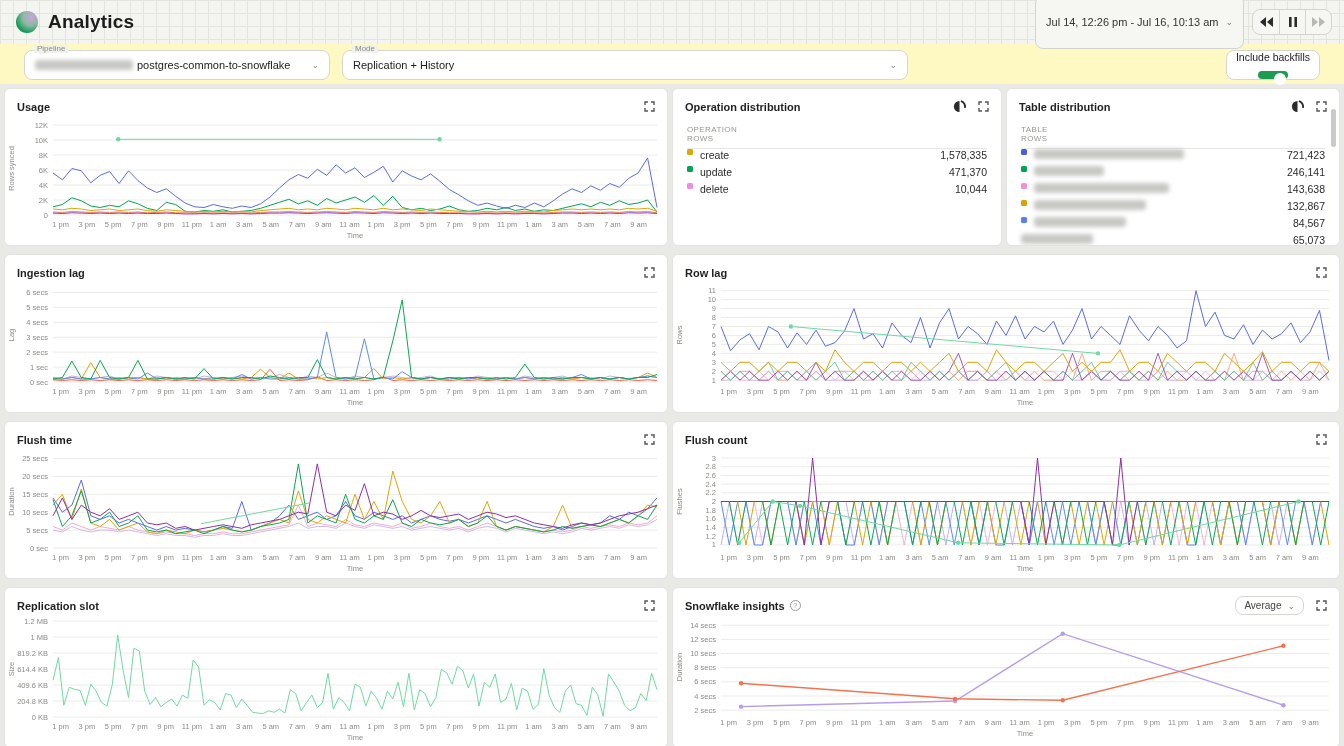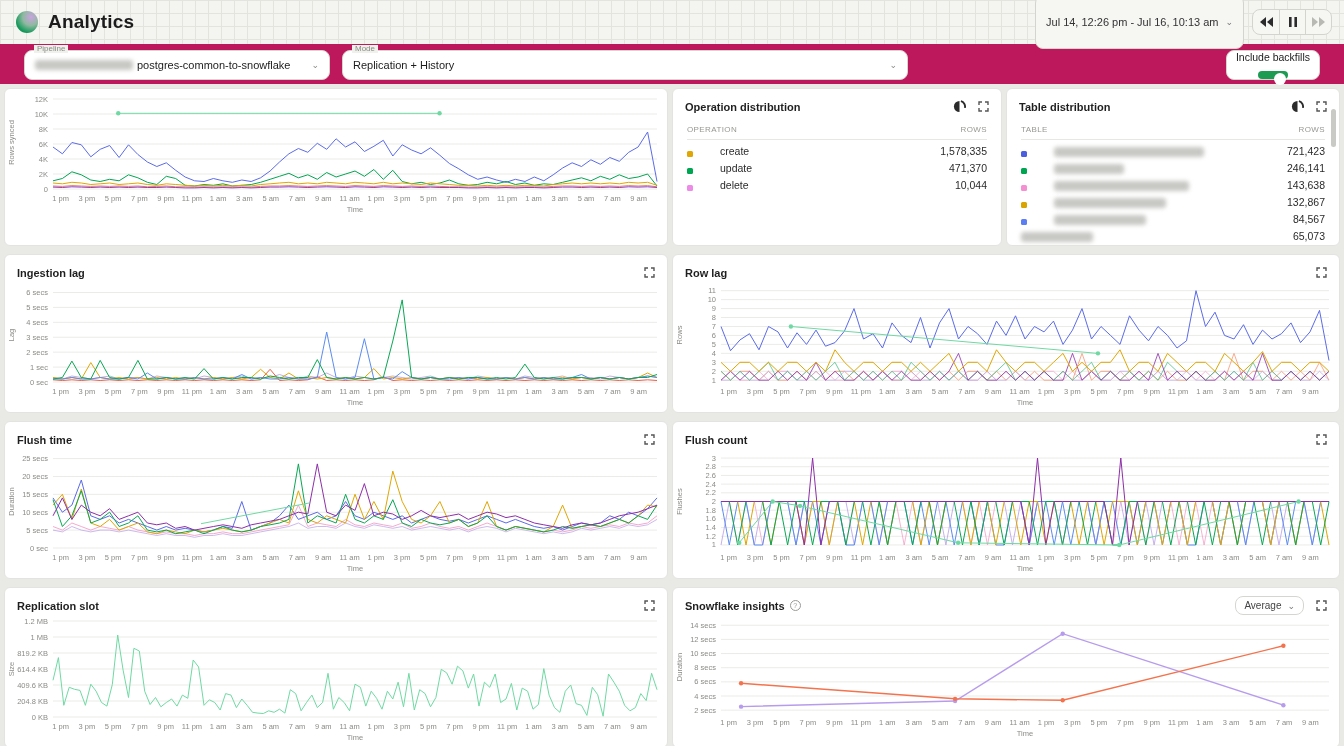--- a/index.html
+++ b/index.html
@@ -21,21 +21,21 @@
     border:1px solid #d4d4cf; border-radius:8px; padding:20px 10px; font-size:11px; color:#333; cursor:pointer;text-align:right;}
   .chev { font-size:9px; color:#777; }
   .seg-group { display:flex; border:1px solid #d4d4cf; border-radius:8px; overflow:hidden; background:#f6f6f3;}
   .seg-btn { width:26px; height:24px; display:flex; align-items:center; justify-content:center;
     border-left:1px solid #d4d4cf; cursor:pointer; }
   .seg-btn:first-child{ border-left:none; }
   .seg-btn svg{ display:block; }
 
   
   .filterbar { height:40px; display:flex; align-items:flex-start; gap:12px; padding:6px 24px 0 24px;
-    background:#be185d; }
+    background:#fef9c3; }
   .field { position:relative; background:#fff; border:1px solid #d6d6d1; border-radius:8px;
     height:30px; display:flex; align-items:center; padding:0 10px; font-size:11px; }
   .field .legend { position:absolute; top:-6px; left:9px; font-size:8px; color:#8a8a85;
     background:#f0f0ed; padding:0 3px; line-height:8px;}
   .field .arrow { margin-left:auto; color:#8a8a85; font-size:9px; }
   .f-pipeline{ width:306px; } .f-tables{ width:318px; } .f-mode{ width:566px; }
   .blurbar { display:inline-block; height:10px; border-radius:3px; background:#c7c7c4;
     filter:blur(2px); vertical-align:middle; }
   .muted { color:#9b9b97; }
   .backfill-pill { margin-left:auto; background:#fff; border:1px solid #d6d6d1; border-radius:8px;
@@ -56,22 +56,22 @@
   .avg-pill { display:flex; align-items:center; gap:6px; border:1px solid #d6d6d1; border-radius:8px;
     padding:3px 8px; font-size:10px; color:#444; cursor:pointer; background:#fff;}
 
   .chart { display:block; width:100%; }
   svg text { font-family:"Liberation Sans", sans-serif; }
   .tick { font-size:7.5px; fill:#8b8b87; }
 
   
   .mini-table { padding:4px 14px 0 14px; font-size:10.5px; }
   .mt-head { display:flex; justify-content:space-between; font-size:8px; letter-spacing:.4px;
-    color:#979792; padding:6px 0 5px 0; border-bottom:1px solid #e7e7e3; }
-  .mt-row { display:flex; align-items:flex-end; height:17px; color:#2b2b2b;gap:20px; }
+    color:#979792; padding:6px 0 5px 0; border-bottom:1px solid #e7e7e3;flex-direction:column; }
+  .mt-row { display:flex; align-items:flex-start; height:17px; color:#2b2b2b; }
   .mt-row .sw { width:6px; height:6px; border-radius:1.5px; margin-right:7px; flex:none; }
   .mt-row .val { margin-left:auto; }
   .mt-row.total { color:#9b9b97; }
   .scrollbar { position:absolute; right:3px; top:20px; width:5px; height:38px; border-radius:3px; background:#c9c9c5; }
 </style>
 </head>
 <body>
 
 <div class="topbar">
   <div class="logo"></div>
@@ -121,20 +121,33 @@
     <div class="toggle">
         <div class="knob"></div>
       </div>
   </div>
 </div>
 
 <div class="main">
 
   <div class="row">
     <div class="card" style="width:664px;height:158px">
+      <div class="card-head">
+        <span class="card-title">Usage</span>
+        <span class="head-icons">
+            <span class="icon-btn">
+          <svg width="11" height="11" viewBox="0 0 11 11" fill="none" stroke="#555" stroke-width="1.4">
+                <path d="M1 4 V1 H4"></path>
+                <path d="M7 1 H10 V4"></path>
+                <path d="M10 7 V10 H7"></path>
+                <path d="M4 10 H1 V7"></path>
+              </svg>
+        </span>
+          </span>
+      </div>
       <svg class="chart" style="height:126px" viewBox="0 0 662 126">
           <line x1="48" y1="100" x2="652" y2="100" stroke="#ebebe8" stroke-width="1"></line>
           <text x="43" y="102.5" text-anchor="end" class="tick">0</text>
           <line x1="48" y1="85" x2="652" y2="85" stroke="#ebebe8" stroke-width="1"></line>
           <text x="43" y="87.5" text-anchor="end" class="tick">2K</text>
           <line x1="48" y1="70" x2="652" y2="70" stroke="#ebebe8" stroke-width="1"></line>
           <text x="43" y="72.5" text-anchor="end" class="tick">4K</text>
           <line x1="48" y1="55" x2="652" y2="55" stroke="#ebebe8" stroke-width="1"></line>
           <text x="43" y="57.5" text-anchor="end" class="tick">6K</text>
           <line x1="48" y1="40" x2="652" y2="40" stroke="#ebebe8" stroke-width="1"></line>

